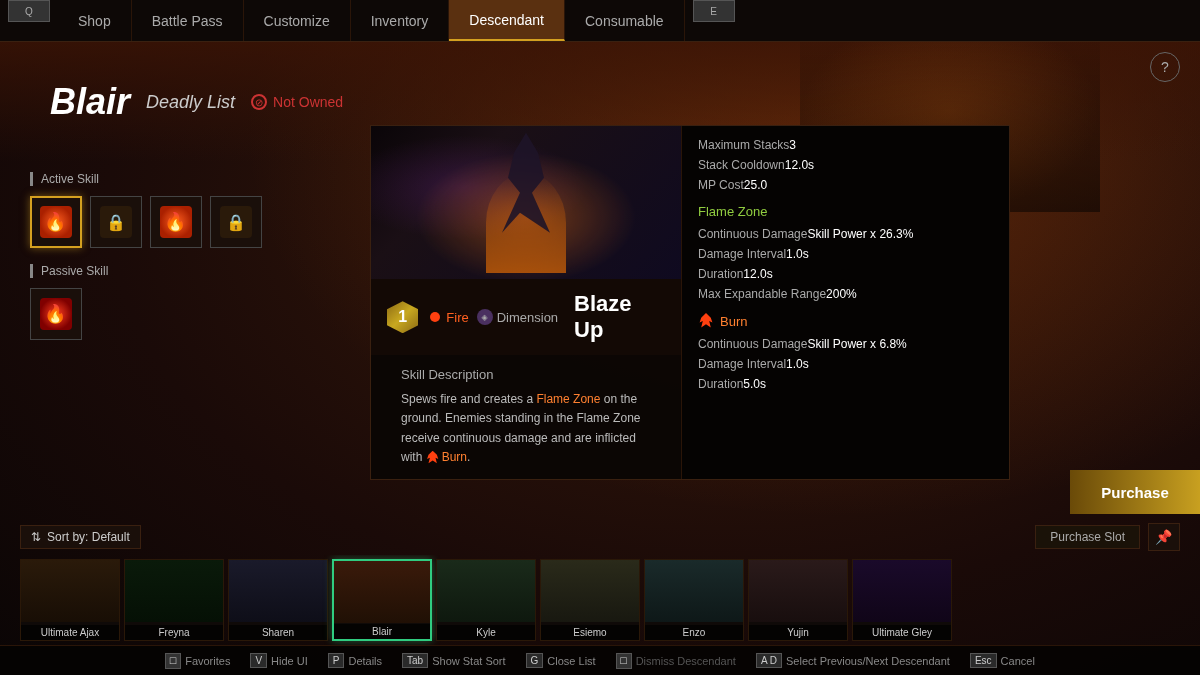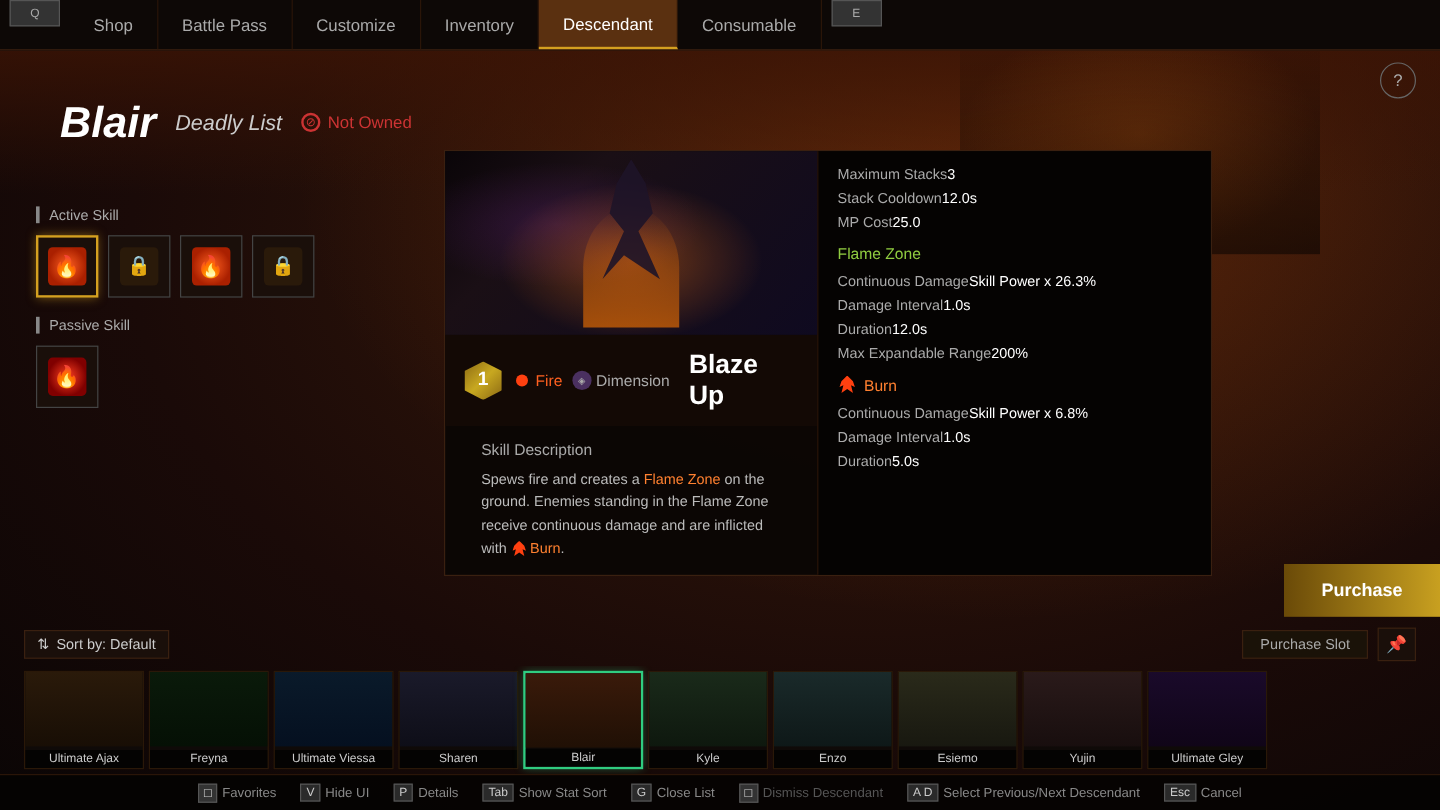--- a/index.html
+++ b/index.html
@@ -805,54 +805,48 @@
       </div>
       <div class="char-name">Ultimate Ajax</div>
     </div>
     <div class="char-card">
       <div class="char-portrait portrait-freyna">
         <div class="char-portrait-bg"></div>
       </div>
       <div class="char-name">Freyna</div>
     </div>
     <div class="char-card">
-      <div class="char-portrait portrait-viessa">
-        <div class="char-portrait-bg"></div>
-      </div>
-      <div class="char-name">Ultimate Viessa</div>
-    </div>
-    <div class="char-card">
       <div class="char-portrait portrait-sharen">
         <div class="char-portrait-bg"></div>
       </div>
       <div class="char-name">Sharen</div>
     </div>
     <div class="char-card selected">
       <div class="char-portrait portrait-blair">
         <div class="char-portrait-bg"></div>
       </div>
       <div class="char-name">Blair</div>
     </div>
     <div class="char-card">
       <div class="char-portrait portrait-kyle">
         <div class="char-portrait-bg"></div>
       </div>
       <div class="char-name">Kyle</div>
     </div>
     <div class="char-card">
+      <div class="char-portrait portrait-esiemo">
+        <div class="char-portrait-bg"></div>
+      </div>
+      <div class="char-name">Esiemo</div>
+    </div>
+    <div class="char-card">
       <div class="char-portrait portrait-enzo">
         <div class="char-portrait-bg"></div>
       </div>
       <div class="char-name">Enzo</div>
-    </div>
-    <div class="char-card">
-      <div class="char-portrait portrait-esiemo">
-        <div class="char-portrait-bg"></div>
-      </div>
-      <div class="char-name">Esiemo</div>
     </div>
     <div class="char-card">
       <div class="char-portrait portrait-yujin">
         <div class="char-portrait-bg"></div>
       </div>
       <div class="char-name">Yujin</div>
     </div>
     <div class="char-card">
       <div class="char-portrait portrait-ugley">
         <div class="char-portrait-bg"></div>

